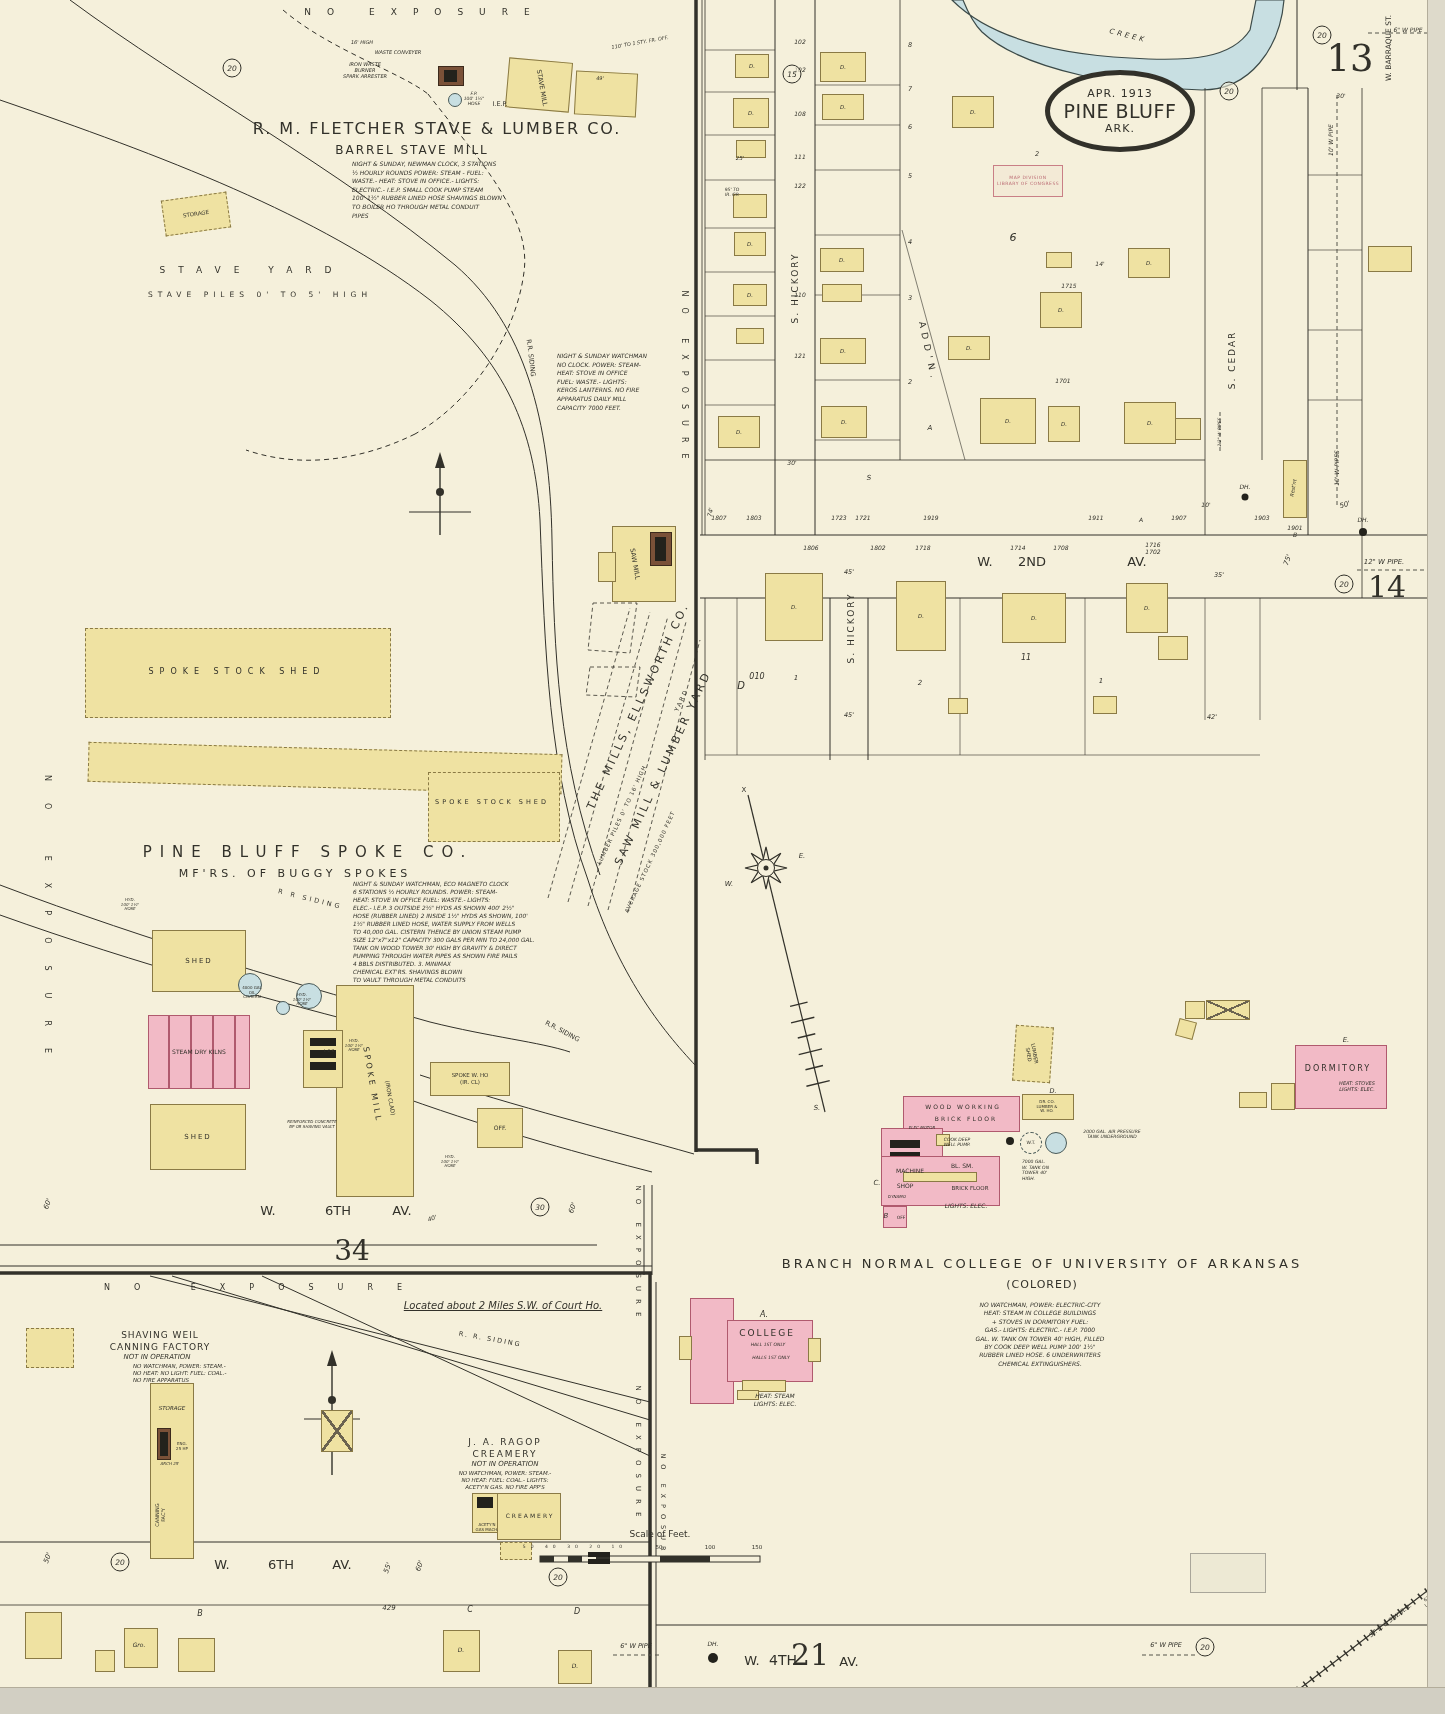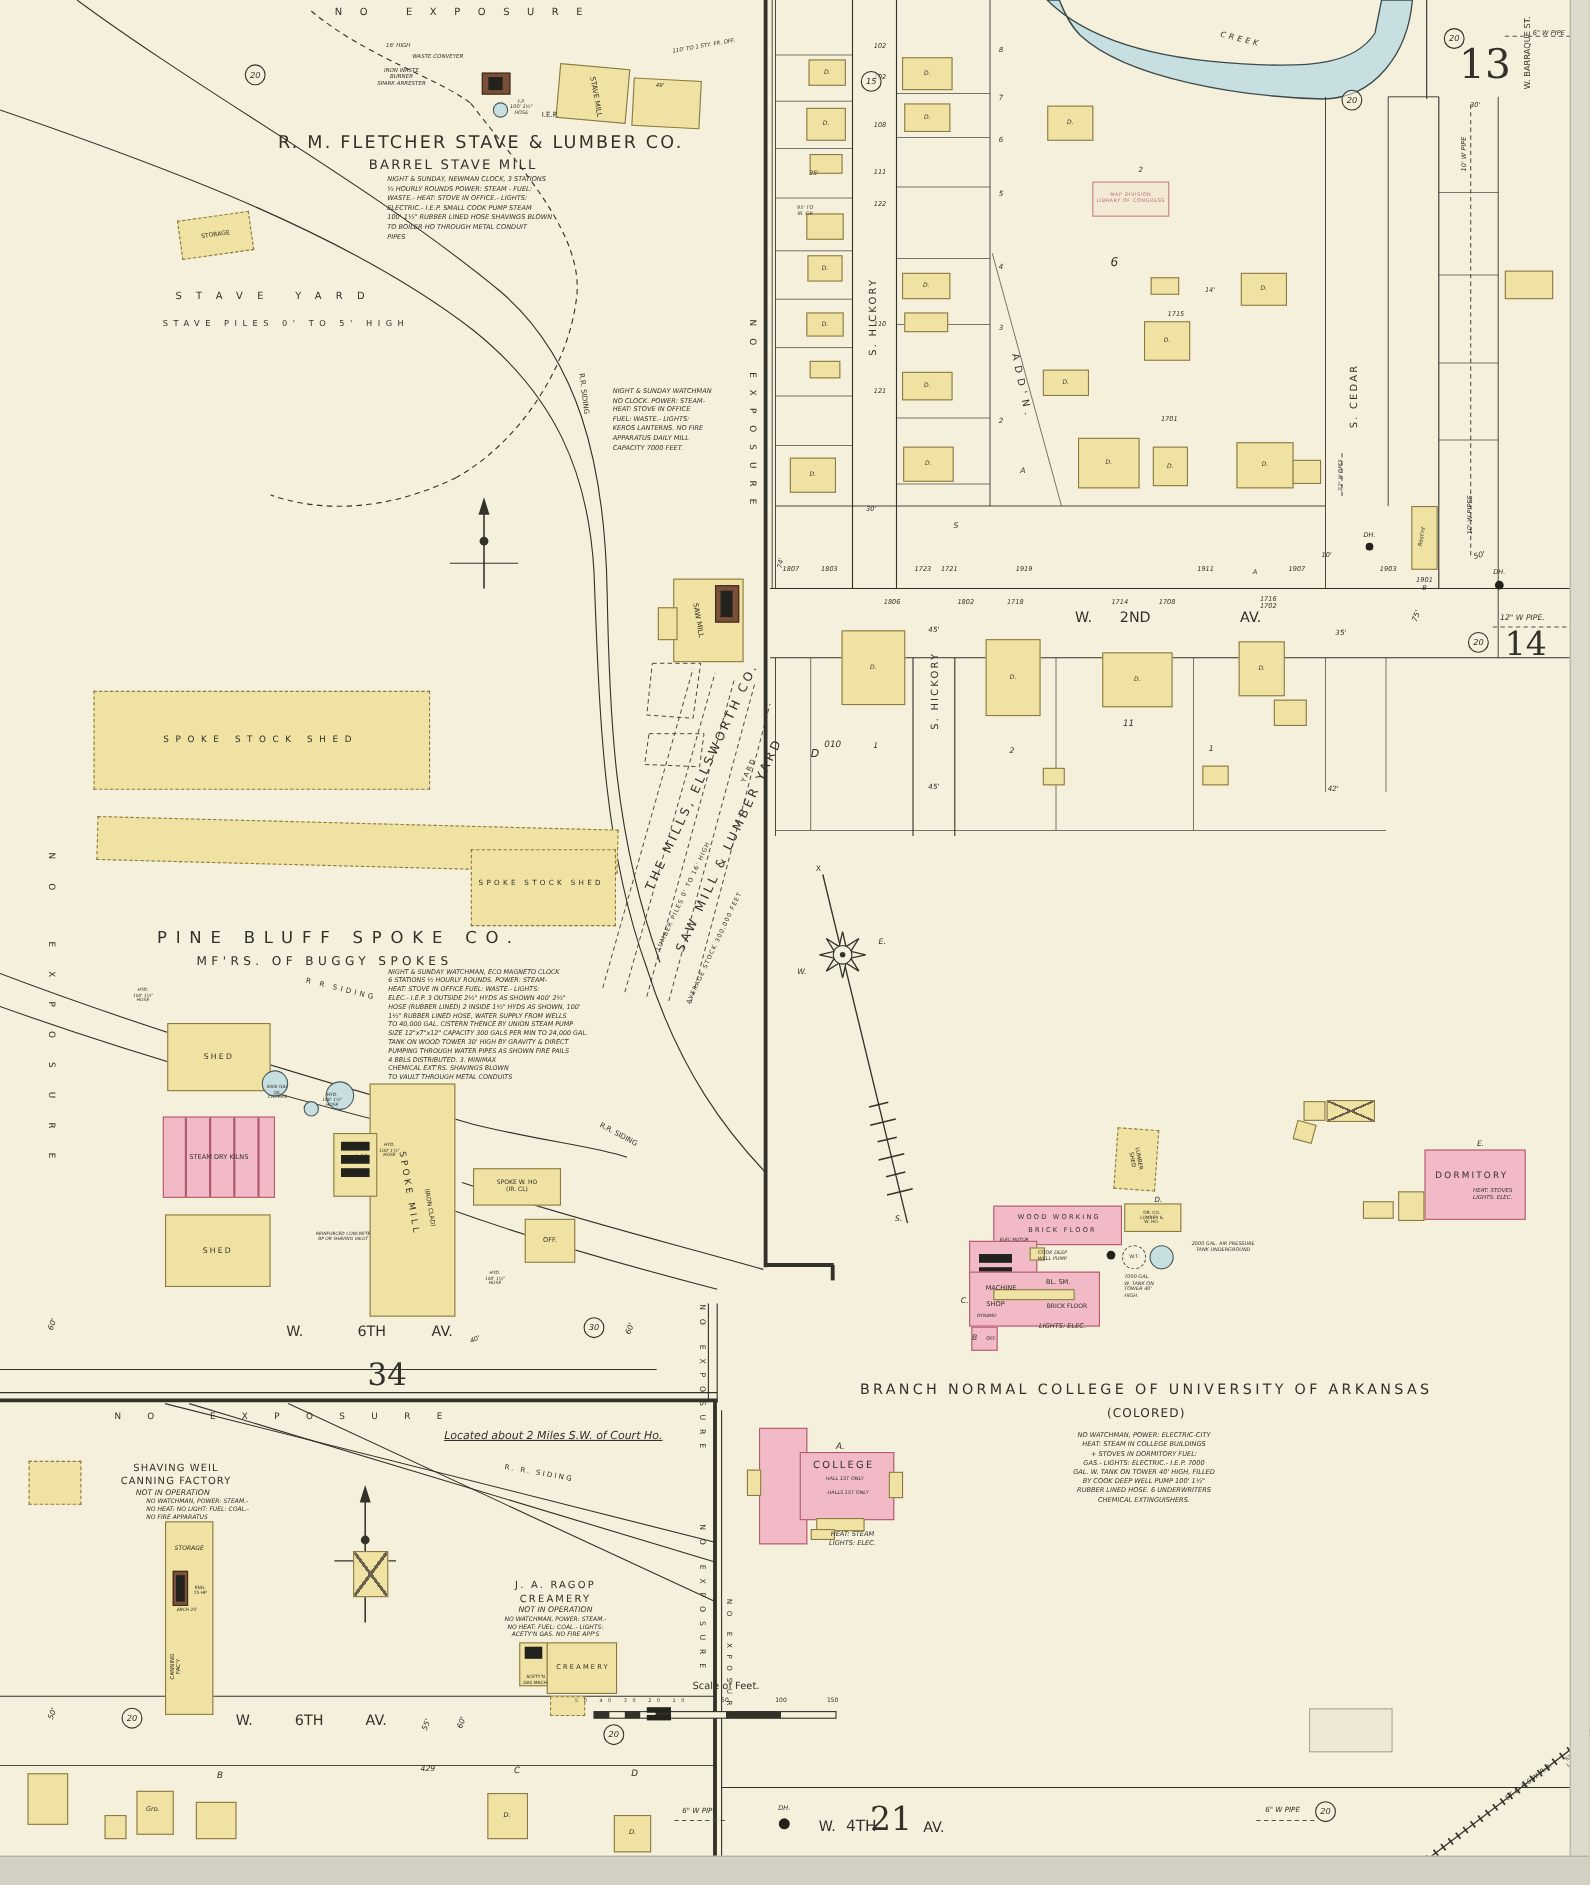--- a/index.html
+++ b/index.html
@@ -36,20 +36,25 @@
   .stampR{border:1px solid #c97f86;color:#bb6c74;font-size:4.5px;letter-spacing:.5px;line-height:1.4;
           background:rgba(230,150,150,.07);}
   .stampG{border:1px solid #a9a69a;background:rgba(150,148,135,.08);}
   .mR{position:absolute;z-index:6;right:0;top:0;width:17px;height:1688px;background:#dedacb;border-left:1px solid #b3ad9b;}
   .mB{position:absolute;z-index:6;left:0;bottom:0;width:100%;height:26px;background:#d2cfc3;border-top:1px solid #b3ad9b;}
 </style>
 </head>
 <body>
 
 <div id="map">
+  <div class="oval">
+    <div class="od">APR. 1913</div>
+    <div class="op">PINE BLUFF</div>
+    <div class="os">ARK.</div>
+  </div>
   <div class="bignum n13">13</div>
   <div class="bignum n14">14</div>
   <div class="bignum n34">34</div>
   <div class="bignum n21">21</div>
   <div class="mR"></div>
   <div class="mB"></div>
 <svg width="1445" height="1714" viewBox="0 0 1445 1714">
       <path d="M952,0 C990,38 1055,54 1130,58 C1192,62 1232,58 1250,30 L1256,0 L1284,0 C1280,48 1250,90 1202,90 C1130,88 1025,72 982,32 C972,22 967,10 963,0 Z" fill="#c8dfe2" stroke="#3c4a48" stroke-width="1.2"></path>
       <line x1="696" y1="0" x2="696" y2="1152" stroke="#32312a" stroke-width="3.5"></line>
       <line x1="696" y1="1150" x2="758" y2="1150" stroke="#32312a" stroke-width="3.5"></line>

